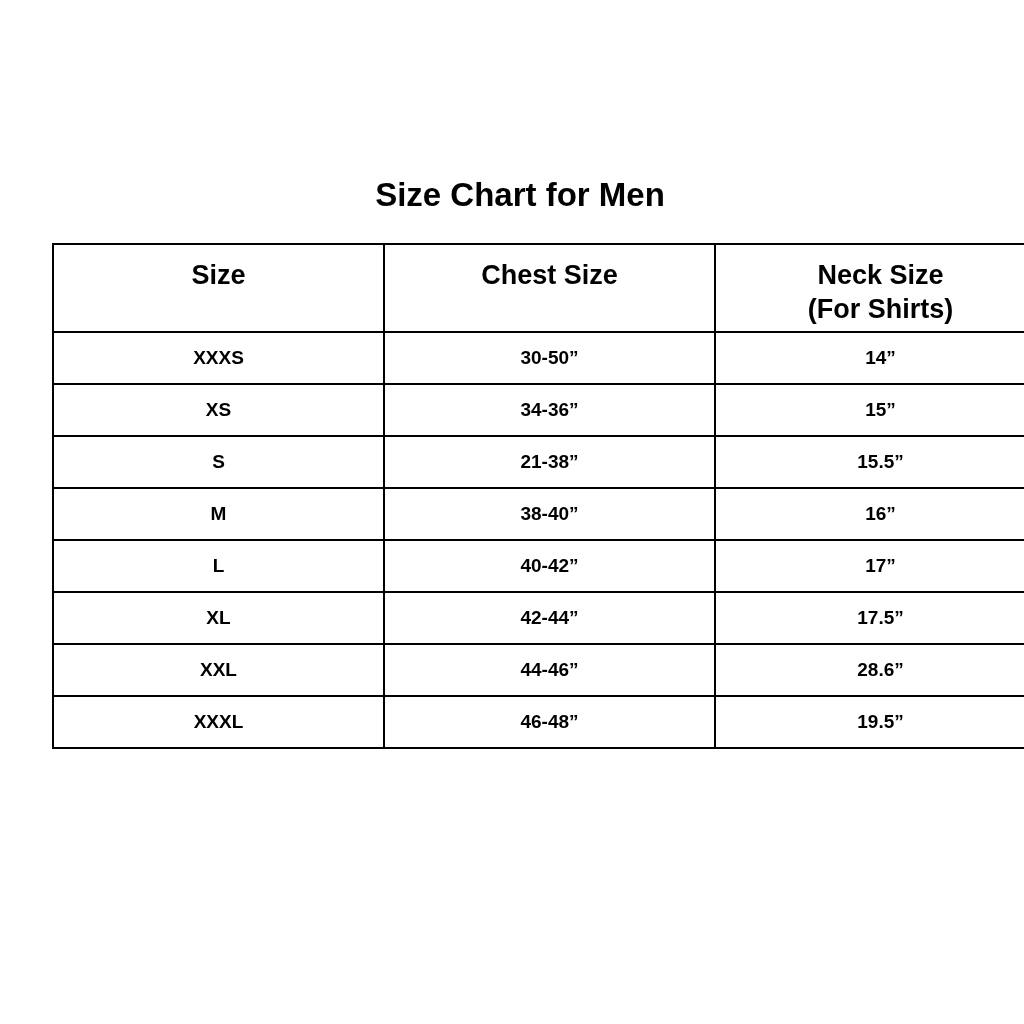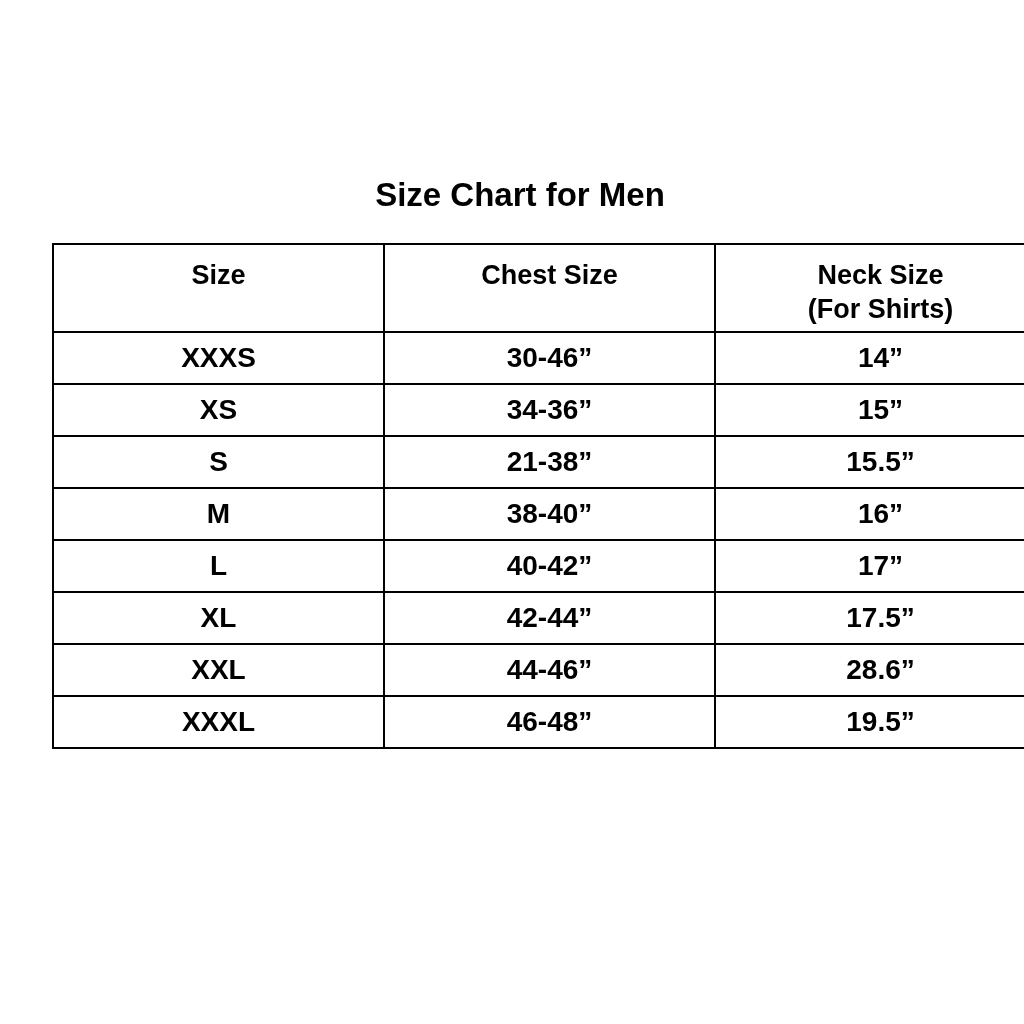--- a/index.html
+++ b/index.html
@@ -40,21 +40,21 @@
   }
   .size-table th {
     height: 88px;
     vertical-align: top;
     padding-top: 13px;
     font-size: 27px;
     line-height: 34px;
   }
   .size-table td {
     height: 52px;
-    font-size: 28px;
+    font-size: 19px;
     vertical-align: middle;
     border-radius: 10px;
   }
   .hline { display: block; }
 </style>
 </head>
 <body>
 
 <div>
   <h1 class="title">Size Chart for Men</h1>
@@ -70,21 +70,21 @@
         </th>
         <th>
           <span class="hline">Neck Size</span>
           <span class="hline">(For Shirts)</span>
         </th>
       </tr>
     </thead>
     <tbody>
       <tr>
         <td>XXXS</td>
-        <td>30-46”</td>
+        <td>30-50”</td>
         <td>14”</td>
       </tr>
       <tr>
         <td>XS</td>
         <td>34-36”</td>
         <td>15”</td>
       </tr>
       <tr>
         <td>S</td>
         <td>21-38”</td>

